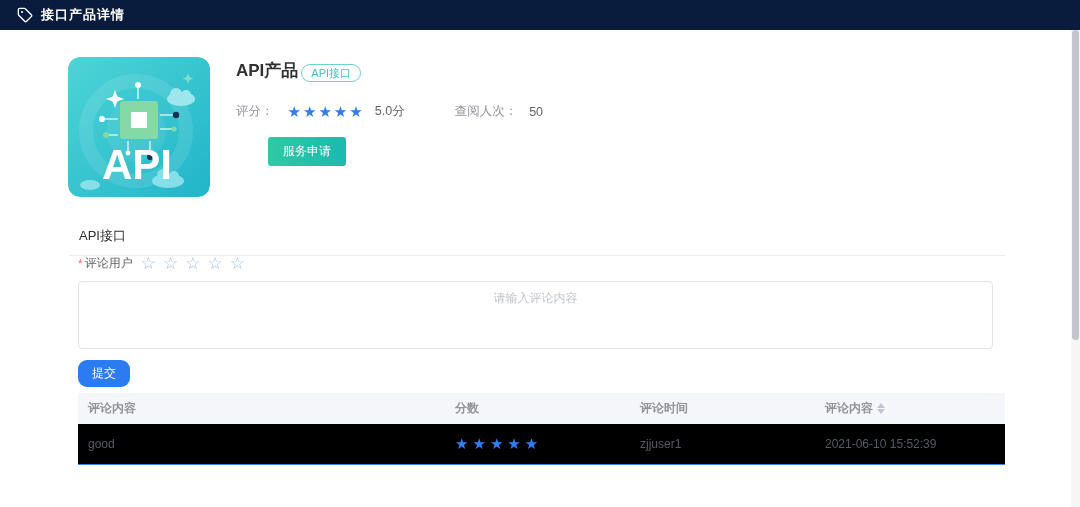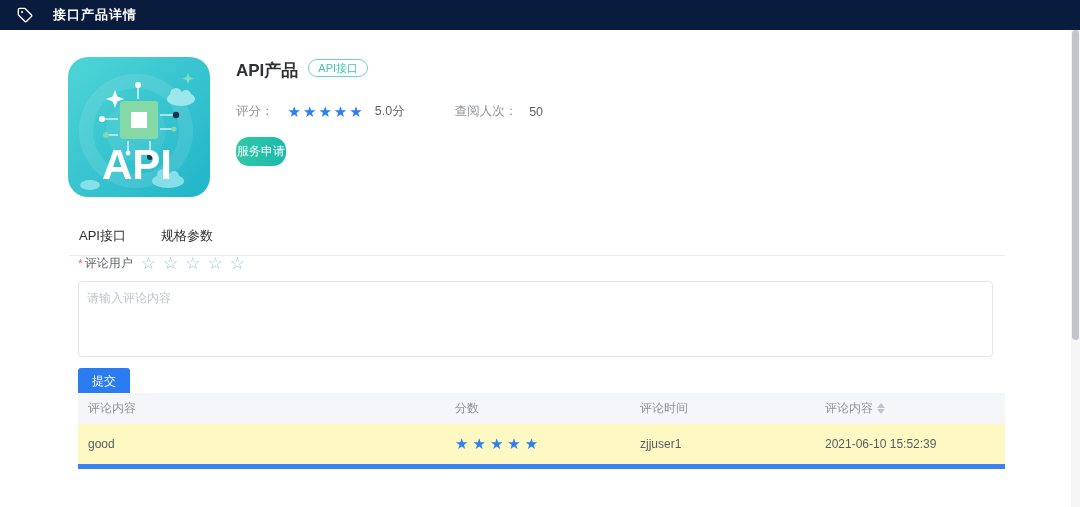--- a/index.html
+++ b/index.html
@@ -1,66 +1,66 @@
 <!DOCTYPE html>
 <html><head>
 <meta charset="utf-8">
 <style>
   html,body{margin:0;padding:0;background:#fff;}
   .screen{position:relative;width:1080px;height:507px;background:#fff;overflow:hidden;
           font-family:"Liberation Sans",sans-serif;color:#303133;}
 
   
   .navbar{position:absolute;top:0;left:0;right:0;height:30px;background:#0a1c3e;
-          display:flex;align-items:center;gap:20px;padding-left:17px;box-sizing:border-box;}
+          display:flex;align-items:center;gap:8px;padding-left:17px;box-sizing:border-box;}
   .navbar .ticon{display:flex;align-items:center;}
   .navbar-title{color:#ffffff;font-size:13px;font-weight:bold;letter-spacing:1px;}
 
   
   .product{position:absolute;left:68px;top:57px;display:flex;gap:26px;}
-  .product-image{width:142px;height:140px;border-radius:20px;overflow:hidden;flex:0 0 auto;}
+  .product-image{width:142px;height:140px;border-radius:12px;overflow:hidden;flex:0 0 auto;}
   .product-info{padding-top:2px;}
-  .title-row{display:flex;align-items:flex-start;gap:10px;}
+  .title-row{display:flex;align-items:flex-end;gap:3px;}
   .product-title{font-size:17px;font-weight:bold;color:#303133;margin:0;}
   .badge{display:inline-block;border:1px solid #6fd3c9;color:#45c2b8;font-size:11px;
          line-height:16px;padding:0 9px;border-radius:9px;}
   .rating-row{display:flex;align-items:center;margin-top:21px;font-size:12.5px;color:#606266;gap:8px;}
   .muted{color:#909399;}
   .stars{line-height:1;}
   .stars.filled{color:#2e7ff2;font-size:15px;letter-spacing:2px;margin:0 2px 0 6px;}
   .views-label{margin-left:42px;margin-right:4px;}
   .apply-btn{margin-top:17px;border:none;cursor:pointer;color:#fff;font-size:12px;
-             padding:6px 1px;border-radius:13px;
-             background:linear-gradient(90deg,#2fc9a4,#1cb9ae);font-family:inherit;}
+             padding:6px 15px;border-radius:3px;
+             background:linear-gradient(90deg,#2fc9a4,#1cb9ae);font-family:inherit;margin-left:32px;}
 
   
   .tabs{position:absolute;left:69px;right:75px;top:223px;display:flex;
         border-bottom:1px solid #ececec;}
   .tab{padding:4px 10px 10px;margin-right:15px;font-size:13px;color:#303133;cursor:pointer;}
   .tab.active{color:#38c0b0;border-bottom:2px solid #38c0b0;margin-bottom:-1px;}
 
   
   .form-area{position:absolute;left:78px;top:255px;width:915px;}
   .rate-row{display:flex;align-items:center;font-size:12px;color:#606266;}
   .req{color:#f56c6c;margin-right:2px;}
   .stars.outline{color:#9dc3f0;font-size:17px;letter-spacing:7px;margin-left:8px;}
-  .comment-textarea{margin-top:9px;width:100%;height:76px;box-sizing:border-box;
+  .comment-textarea{margin-top:9px;width:100%;height:68px;box-sizing:border-box;
         border:1px solid #e2e5ec;border-radius:4px;padding:8px 8px;font-size:12px;
-        color:#303133;resize:none;outline:none;font-family:inherit;display:block;}
+        color:#303133;resize:none;outline:none;font-family:inherit;display:block;text-align:center;}
   .comment-textarea::placeholder{color:#c0c4cc;}
   .submit-btn{margin-top:11px;border:none;cursor:pointer;color:#fff;font-size:12px;
-        padding:5px 14px;border-radius:3px;background:#2a7cf0;font-family:inherit;}
+        padding:5px 14px;border-radius:9px;background:#2a7cf0;font-family:inherit;}
 
   
   .comments-table{position:absolute;left:78px;top:393px;width:927px;
         border-collapse:collapse;font-size:12px;table-layout:fixed;}
-  .comments-table th{background:#f5f6fa;color:#909399;font-weight:normal;text-align:left;
+  .comments-table th{background:#f5f6fa;color:#909399;font-weight:bold;text-align:left;
         padding:7px 10px;height:13px;}
-  .comments-table td{padding:12px 10px;color:#555b66;border-bottom:5px solid #3b82f6;
-        background:#fef9c3;}
+  .comments-table td{padding:12px 10px;color:#555b66;border-bottom:1px solid #3b82f6;
+        background:#000000;}
   .col-content{width:367px;} .col-score{width:185px;} .col-user{width:185px;} .col-time{width:190px;}
   .stars.row-stars{color:#2e7ff2;font-size:15px;letter-spacing:4px;margin:0;}
   .sort-caret{display:inline-flex;flex-direction:column;vertical-align:middle;
         margin-left:4px;gap:1px;}
   .sort-caret i{display:block;width:0;height:0;border-left:4px solid transparent;
         border-right:4px solid transparent;}
   .sort-caret .up{border-bottom:5px solid #c0c4cc;}
   .sort-caret .down{border-top:5px solid #c0c4cc;}
 
   
@@ -142,21 +142,20 @@
         <span>5.0分</span>
         <span class="muted views-label">查阅人次：</span>
         <span>50</span>
       </div>
       <button class="apply-btn">服务申请</button>
     </div>
   </section>
 
   <nav class="tabs">
     <div class="tab">API接口</div>
-    <div class="tab">规格参数</div>
   </nav>
 
   <div class="form-area">
     <div class="rate-row">
       <span class="req">*</span>
       <span>评论用户</span>
       <span class="stars outline">☆☆☆☆☆</span>
     </div>
     <textarea class="comment-textarea" placeholder="请输入评论内容" style=""></textarea>
     <button class="submit-btn">提交</button>

